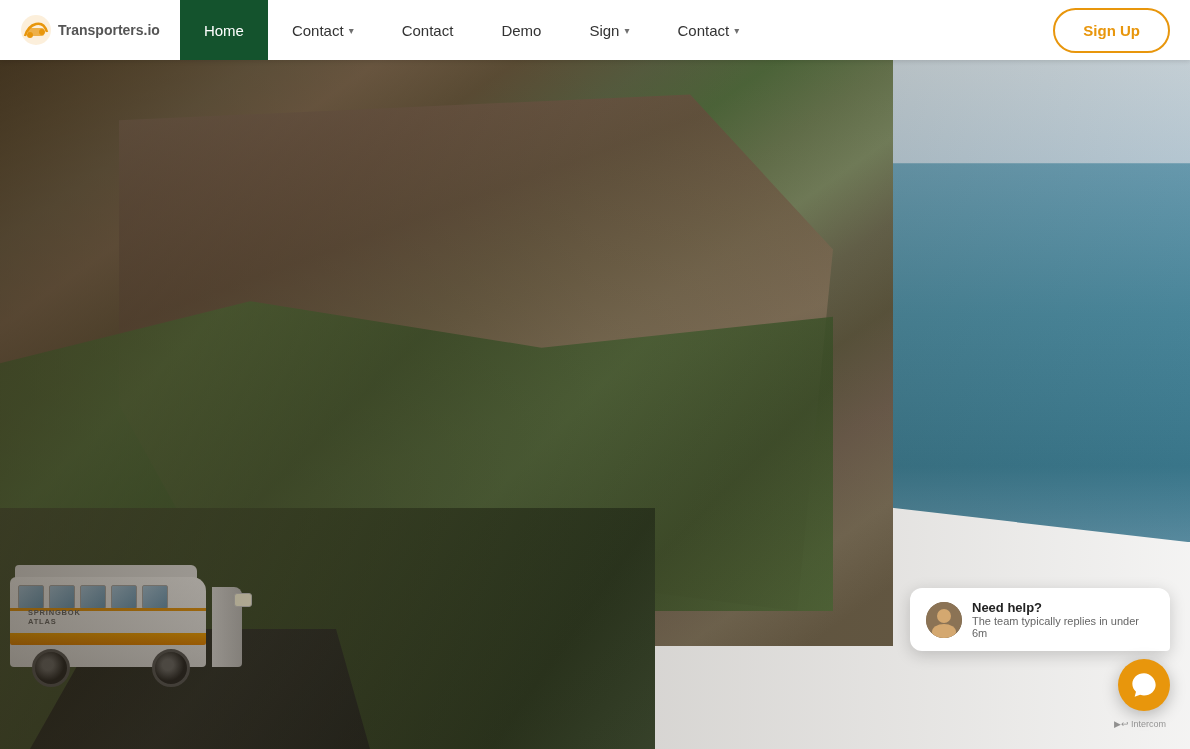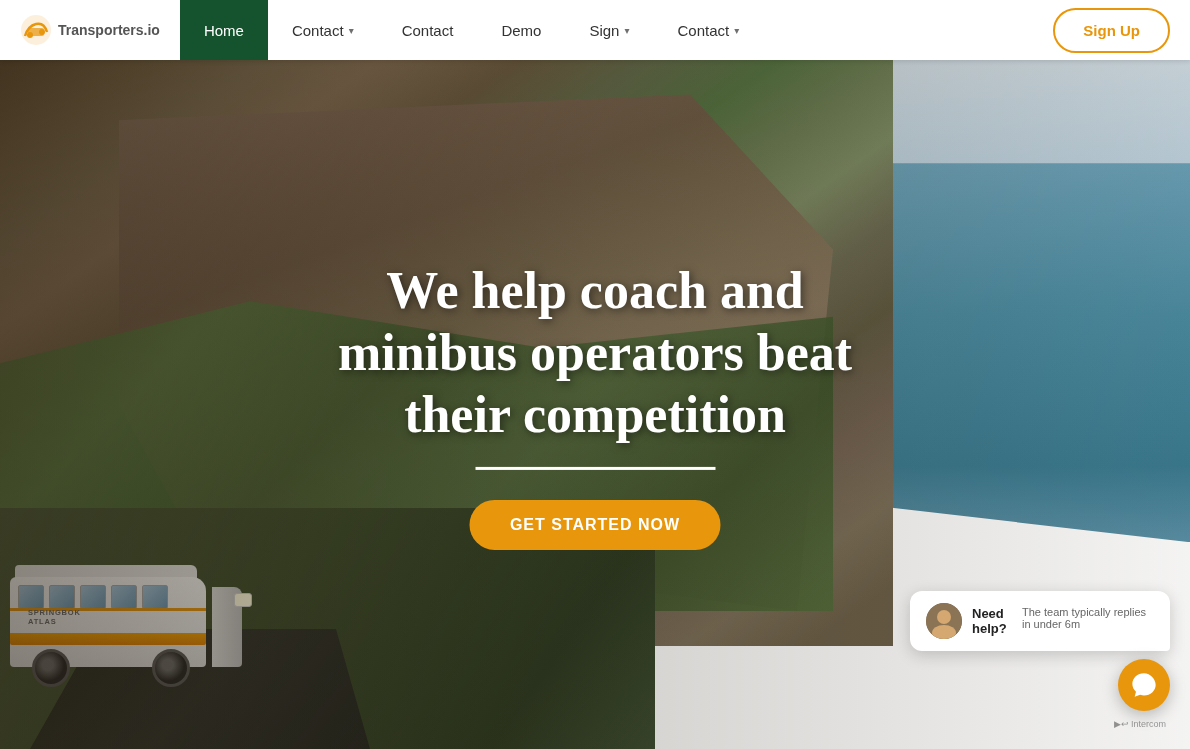--- a/index.html
+++ b/index.html
@@ -150,21 +150,21 @@
       flex-shrink: 0;
       overflow: hidden;
       display: flex;
       align-items: center;
       justify-content: center;
       color: #fff;
       font-size: 18px;
     }
     .chat-text-block {
       display: flex;
-      flex-direction: row;
+      flex-direction: column;
     }
     .chat-title {
       font-size: 13px;
       font-weight: 700;
       color: #222;
     }
     .chat-subtitle {
       font-size: 11px;
       color: #666;
     }
@@ -470,25 +470,20 @@
       <div class="sbus-front">
         <div class="sbus-headlight"></div>
       </div>
       <div class="sbus-wheel-l"></div>
       <div class="sbus-wheel-r"></div>
     </div>
   </div>
 
   <div class="hero-overlay"></div>
 
-  <div class="hero-content">
-    <h1 class="hero-title">We help coach and minibus operators beat their competition</h1>
-    <div class="hero-divider"></div>
-    <button class="hero-cta">GET STARTED NOW</button>
-  </div>
 </section>
 
 <div class="chat-widget">
   <div class="chat-bubble">
     <div class="chat-avatar">
       <svg viewBox="0 0 36 36" width="36" height="36">
         <circle cx="18" cy="18" r="18" fill="#8b7355"></circle>
         <circle cx="18" cy="14" r="7" fill="#d4a870"></circle>
         <ellipse cx="18" cy="30" rx="12" ry="8" fill="#d4a870"></ellipse>
       </svg>

